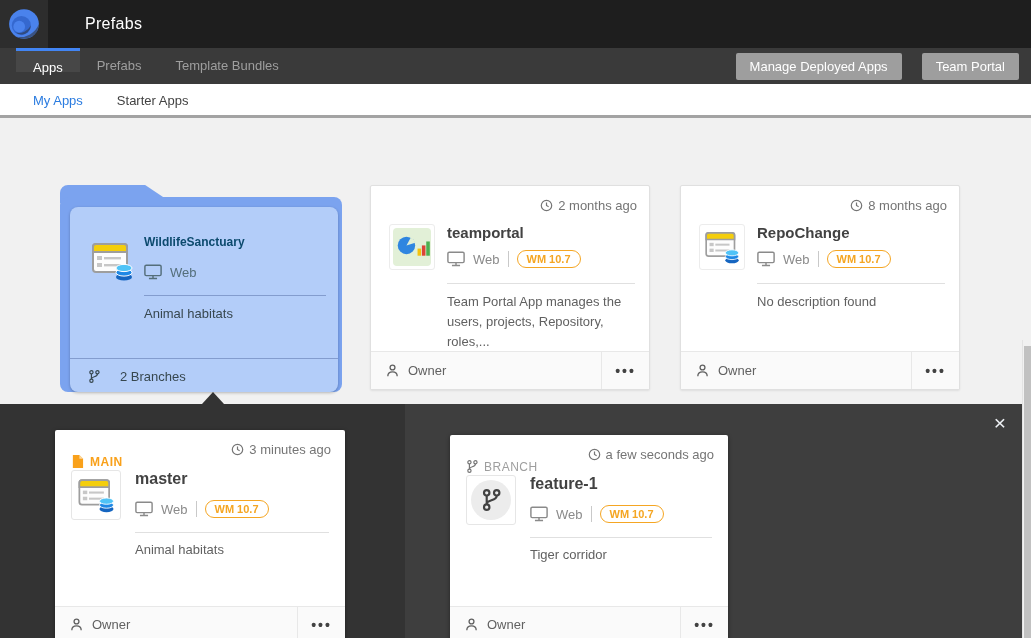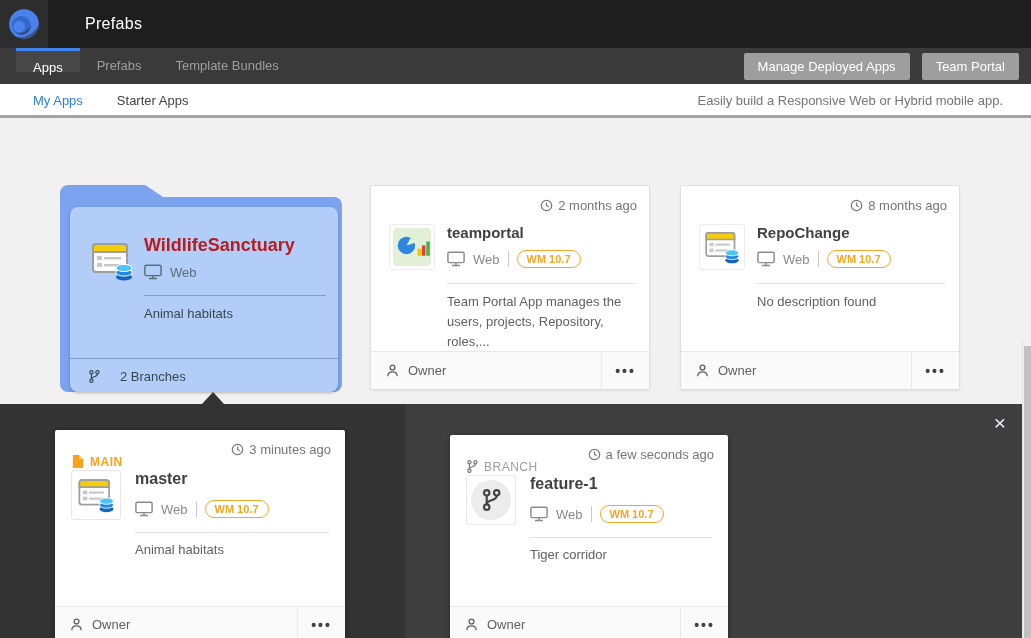--- a/index.html
+++ b/index.html
@@ -10,21 +10,21 @@
   
   .topbar { position:absolute; left:0; top:0; width:100%; height:48px; background:#1e1e1e; }
   .logo-tile { position:absolute; left:0; top:0; width:48px; height:48px; background:#2d2d2d; display:flex; align-items:center; justify-content:center; }
   .app-title { position:absolute; left:85px; top:0; height:48px; line-height:48px; color:#ffffff; font-size:16px; font-weight:500; letter-spacing:.3px; }
 
   
   .tabsbar { position:absolute; left:0; top:48px; width:100%; height:36px; background:#3a3a3a; }
   .tabs { position:absolute; left:16px; top:0; height:24px; display:flex; }
   .tab { padding:0 17px; line-height:36px; font-size:13px; color:#9e9e9e; cursor:pointer; }
   .tab.active { background:#474747; border-top:3px solid #4285f4; line-height:33px; color:#ffffff; }
-  .tabsbar-actions { position:absolute; right:12px; top:5px; display:flex; gap:12px; }
+  .tabsbar-actions { position:absolute; right:12px; top:5px; display:flex; gap:20px; }
   .gray-btn { background:#9e9e9e; color:#ffffff; font-size:13px; border:none; border-radius:2px; padding:6px 14px; cursor:pointer; font-family:inherit; }
 
   
   .subbar { position:absolute; left:0; top:84px; width:100%; height:34px; background:#ffffff; border-bottom:3px solid #a3a3a3; }
   .subnav { position:absolute; left:16px; top:0; display:flex; }
   .subnav-item { padding:0 17px; line-height:34px; font-size:13px; color:#424242; cursor:pointer; }
   .subnav-item.active { color:#2b7ce0; }
   .tagline { position:absolute; right:28px; top:0; line-height:34px; font-size:13px; color:#757575; }
 
   
@@ -35,21 +35,21 @@
 
   
   .content { position:absolute; left:0; top:170px; width:100%; height:468px; background:#f1f1f1; }
 
   
   .folder-card { position:absolute; left:60px; top:15px; width:282px; height:207px; cursor:pointer; }
   .folder-tab { position:absolute; left:0; top:0; width:112px; height:18px; background:#7ba3ef; border-radius:8px 4px 0 0; clip-path:polygon(0 0, 76% 0, 100% 100%, 0 100%); }
   .folder-back { position:absolute; left:0; top:12px; width:282px; height:195px; background:#7ba3ef; border-radius:8px; }
   .folder-front { position:absolute; left:10px; top:22px; width:268px; height:185px; background:#b3cdf9; border-radius:8px; box-shadow:0 1px 3px rgba(0,0,0,.25); }
   .folder-icon { position:absolute; left:18px; top:30px; }
-  .folder-title { position:absolute; left:74px; top:28px; font-size:18px; font-weight:700; color:#b91c1c; }
+  .folder-title { position:absolute; left:74px; top:28px; font-size:12px; font-weight:700; color:#0c4a6e; }
   .folder-platform { position:absolute; left:74px; top:57px; display:flex; align-items:center; gap:8px; font-size:13px; color:#546e7a; }
   .folder-hr { position:absolute; left:74px; right:12px; top:88px; border-top:1px solid rgba(73,98,153,.45); }
   .folder-desc { position:absolute; left:74px; top:99px; font-size:13px; color:#37474f; }
   .folder-footline { position:absolute; left:0; right:0; bottom:33px; border-top:1px solid rgba(73,98,153,.45); }
   .folder-branches { position:absolute; left:18px; bottom:8px; display:flex; align-items:center; gap:20px; font-size:13px; color:#37474f; }
 
   
   .card { position:absolute; width:280px; height:205px; background:#ffffff; border:1px solid #e0e0e0; border-radius:2px; box-shadow:0 1px 2px rgba(0,0,0,.08); cursor:pointer; }
   .card-teamportal { left:370px; top:15px;padding-left:32px; }
   .card-repochange { left:680px; top:15px; }
@@ -121,21 +121,20 @@
       <button class="gray-btn">Manage Deployed Apps</button>
       <button class="gray-btn">Team Portal</button>
     </div>
   </div>
 
   <div class="subbar">
     <div class="subnav">
       <div class="subnav-item active">My Apps</div>
       <div class="subnav-item">Starter Apps</div>
     </div>
-    <div class="tagline">Easily build a Responsive Web or Hybrid mobile app.</div>
   </div>
 
 
   <div class="content">
 
     <div class="folder-card">
       <div class="folder-tab"></div>
       <div class="folder-back"></div>
       <div class="folder-front">
         <div class="folder-icon">

